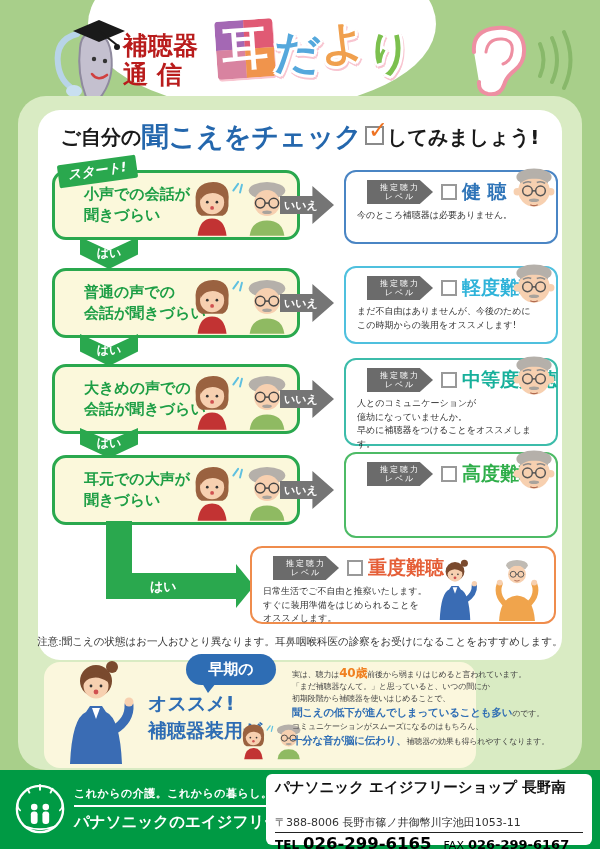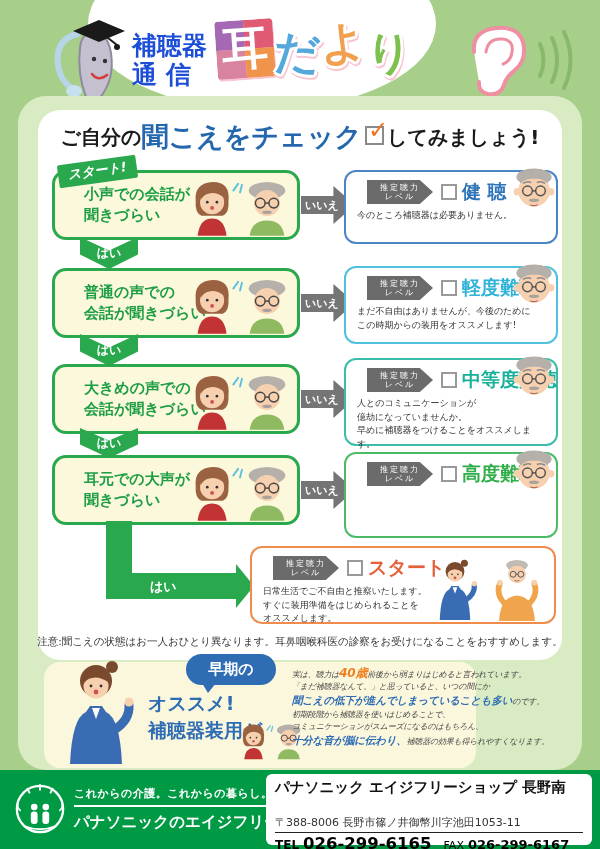--- a/index.html
+++ b/index.html
@@ -2,21 +2,21 @@
 <html><head>
 <meta charset="utf-8">
 <style>
   * { margin:0; padding:0; box-sizing:border-box; }
   body { font-family:"DejaVu Sans","Liberation Sans",sans-serif; }
   .page { position:relative; width:600px; height:849px; background:#a8cf8a; overflow:hidden; }
 
   
   .header-blob { position:absolute; left:88px; top:-62px; width:348px; height:172px; background:#fff; border-radius:50%; }
   .mascot { position:absolute; left:46px; top:18px; width:82px; height:90px; }
-  .logo-title { position:absolute; left:132px; top:32px; color:#1d4ed8; font-weight:bold; line-height:1.15; }
+  .logo-title { position:absolute; left:123px; top:32px; color:#b91c1c; font-weight:bold; line-height:1.15; }
   .logo-title .l1 { font-size:25px; }
   .logo-title .l2 { font-size:25px; letter-spacing:9px; }
   .masthead { position:absolute; left:216px; top:20px; display:flex; align-items:flex-start; filter:drop-shadow(1px 2px 0 rgba(242,150,170,.55)); }
   .tile-grid { position:relative; width:58px; height:58px; display:grid; grid-template-columns:1fr 1fr; grid-template-rows:1fr 1fr; transform:rotate(-4deg); border-radius:4px; overflow:hidden; }
   .tile-grid i { display:block; }
   .mast-ji { position:absolute; left:0; top:0; width:58px; height:58px; display:flex; align-items:center; justify-content:center; color:#fff; font-size:46px; font-weight:bold; }
   .mast-ch { font-size:45px; font-weight:bold; line-height:1;
     text-shadow:-2px -2px 0 #fff,2px -2px 0 #fff,-2px 2px 0 #fff,2px 2px 0 #fff,0 -3px 0 #fff,0 3px 0 #fff,-3px 0 0 #fff,3px 0 0 #fff; }
   .ear-art { position:absolute; left:452px; top:22px; width:126px; height:80px; }
 
@@ -31,21 +31,21 @@
   .chk { position:relative; display:inline-block; width:19px; height:19px; border:2.5px solid #8a8a8a; background:#fff; margin:0 3px; vertical-align:1px; }
   .chk .mark { position:absolute; left:1px; top:-12px; color:#ee7222; font-size:24px; font-weight:bold; }
 
   
   .start-tag { position:absolute; left:58px; top:160px; z-index:4; background:#2aa84e; color:#fff; font-weight:bold; font-style:italic; font-size:13px; padding:2px 10px 3px; transform:rotate(-8deg); border-radius:2px; }
   .qbox { position:absolute; left:52px; width:248px; height:70px; background:#fbf8db; border:3px solid #2aa84e; border-radius:14px; display:flex; align-items:center; }
   .qbox .qtext { padding-left:29px; color:#1d9e45; font-weight:bold; font-size:15px; line-height:21px; white-space:pre-line; }
   .qbox .couple { position:absolute; right:3px; bottom:1px; width:106px; height:60px; }
   .q1{top:170px;} .q2{top:268px;} .q3{top:364px;} .q4{top:455px;}
 
-  .no-arrow { position:absolute; left:301px; width:54px; height:38px; background:#757575; color:#fff; font-size:11px; font-weight:bold; display:flex; align-items:center; padding-left:4px;
+  .no-arrow { position:absolute; left:280px; width:54px; height:38px; background:#757575; color:#fff; font-size:11px; font-weight:bold; display:flex; align-items:center; padding-left:4px;
     clip-path:polygon(0 26%,60% 26%,60% 0,100% 50%,60% 100%,60% 74%,0 74%); }
   .n1{top:186px;} .n2{top:284px;} .n3{top:380px;} .n4{top:471px;}
 
   .yes-chip { position:absolute; left:80px; width:58px; height:32px; background:#2aa84e; color:#fff; font-size:12px; font-weight:bold; display:flex; align-items:center; justify-content:center; z-index:3;
     clip-path:polygon(0 0,50% 42%,100% 0,100% 55%,50% 100%,0 55%); }
   .y1{top:237px;} .y2{top:334px;} .y3{top:428px;height:30px;}
 
   .l-vert  { position:absolute; left:106px; top:521px; width:26px; height:78px; background:#2aa84e; }
   .l-horiz { position:absolute; left:106px; top:573px; width:130px; height:26px; background:#2aa84e; }
   .l-head  { position:absolute; left:236px; top:564px; width:0; height:0; border-top:22px solid transparent; border-bottom:22px solid transparent; border-left:18px solid #2aa84e; }
@@ -67,21 +67,21 @@
 
   .note { position:absolute; left:30px; top:635px; width:540px; text-align:center; font-size:10.5px; color:#333; }
 
   
   .promo { position:absolute; left:44px; top:662px; width:432px; height:106px; background:#fbf7dd; border-radius:16px; }
   .promo-woman { position:absolute; left:6px; top:-6px; width:92px; height:110px; }
   .bubble { position:absolute; left:142px; top:-8px; width:90px; height:31px; background:#2e6db4; border-radius:16px; color:#fff; font-size:15px; font-weight:bold; display:flex; align-items:center; justify-content:center; }
   .bubble:after { content:""; position:absolute; left:16px; bottom:-8px; border-left:6px solid transparent; border-right:8px solid transparent; border-top:10px solid #2e6db4; }
   .promo-title { position:absolute; left:104px; top:28px; color:#2e6db4; font-weight:bold; font-size:19px; line-height:27px; white-space:nowrap; }
   .promo-couple { position:absolute; left:194px; top:58px; width:68px; height:40px; }
-  .ptext { position:absolute; left:248px; top:5px; width:260px; white-space:nowrap; color:#444;font-style:italic; }
+  .ptext { position:absolute; left:248px; top:5px; width:260px; white-space:nowrap; color:#444; }
   .ptext .ln { font-size:8px; line-height:12px; letter-spacing:-0.2px; }
   .ptext .ln.big { line-height:15px; }
   .ptext .em-b { color:#2e6db4; font-weight:bold; font-size:10.5px; }
   .ptext .em-o { color:#f08020; font-weight:bold; font-size:12px; }
 
   
   .footer { position:absolute; left:0; top:770px; width:600px; height:79px; background:#009a44; }
   .flogo { position:absolute; left:13px; top:12px; width:54px; height:54px; }
   .tagline { position:absolute; left:74px; top:16px; color:#fff; }
   .tagline .t1 { font-size:11px; font-weight:bold; letter-spacing:0.5px; }
@@ -312,21 +312,21 @@
     </div>
     <svg class="rface">
         <use href="#sym-face" width="52" height="52"></use>
       </svg>
   </div>
   <div class="res r5" style="border-color: rgb(239, 140, 76);">
     <div class="res-head">
       <div class="badge">推定聴力
 レベル</div>
       <div class="rchk"></div>
-      <div class="rtitle" style="color: rgb(229, 95, 56);">スタート</div>
+      <div class="rtitle" style="color: rgb(229, 95, 56);">重度難聴</div>
     </div>
     <div class="rdesc">日常生活でご不自由と推察いたします。
 すぐに装用準備をはじめられることを
 オススメします。</div>
     <svg class="fig-lady">
         <use href="#sym-lady" width="54" height="64"></use>
       </svg>
     <svg class="fig-man">
         <use href="#sym-man-orange" width="62" height="64"></use>
       </svg>
@@ -342,22 +342,22 @@
     <div class="promo-title">
       <div>オススメ!</div>
       <div>補聴器装用が</div>
     </div>
     <svg class="promo-couple">
         <use href="#sym-couple" width="68" height="40"></use>
       </svg>
     <div class="ptext">
       <div class="ln"><span>実は、聴力は</span><span class="em-o">40歳</span><span>前後から弱まりはじめると言われています。</span></div>
       <div class="ln">「まだ補聴器なんて。」と思っていると、いつの間にか</div>
+      <div class="ln">初期段階から補聴器を使いはじめることで、</div>
       <div class="ln big"><span class="em-b">聞こえの低下が進んでしまっていることも多い</span><span>のです。</span></div>
-      <div class="ln">初期段階から補聴器を使いはじめることで、</div>
       <div class="ln">コミュニケーションがスムーズになるのはもちろん、</div>
       <div class="ln big"><span class="em-b">十分な音が脳に伝わり、</span><span>補聴器の効果も得られやすくなります。</span></div>
     </div>
   </div>
 
   <div class="footer">
     <svg class="flogo">
         <use href="#sym-flogo" width="54" height="54"></use>
       </svg>
     <div class="tagline">

